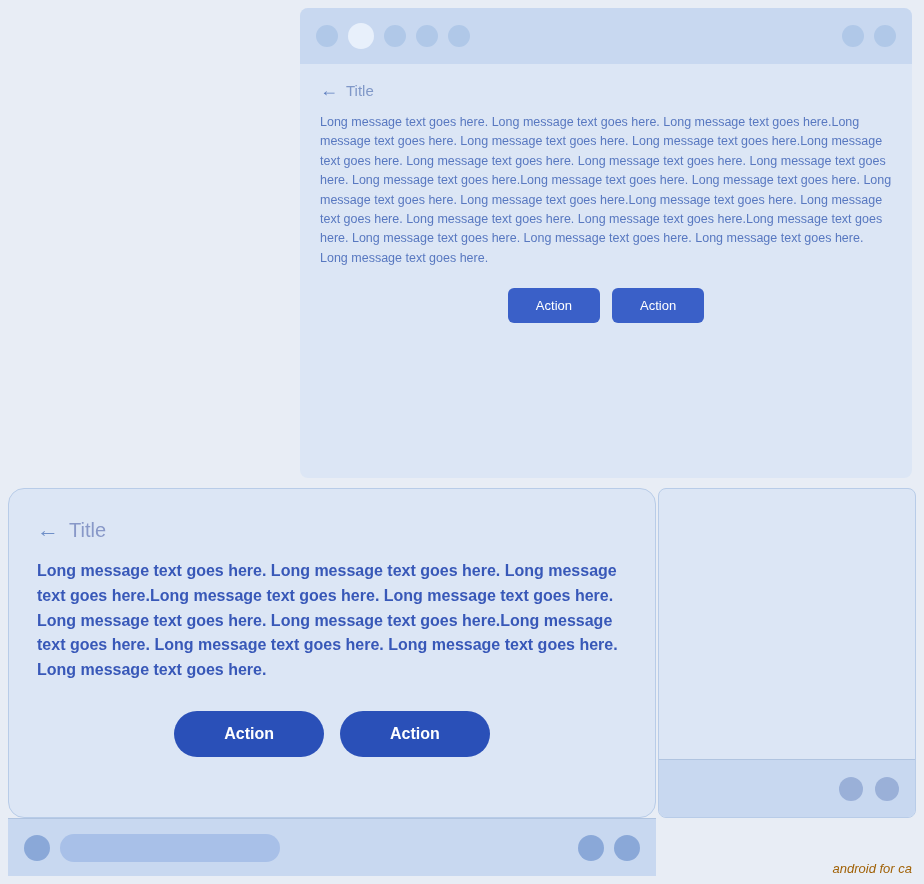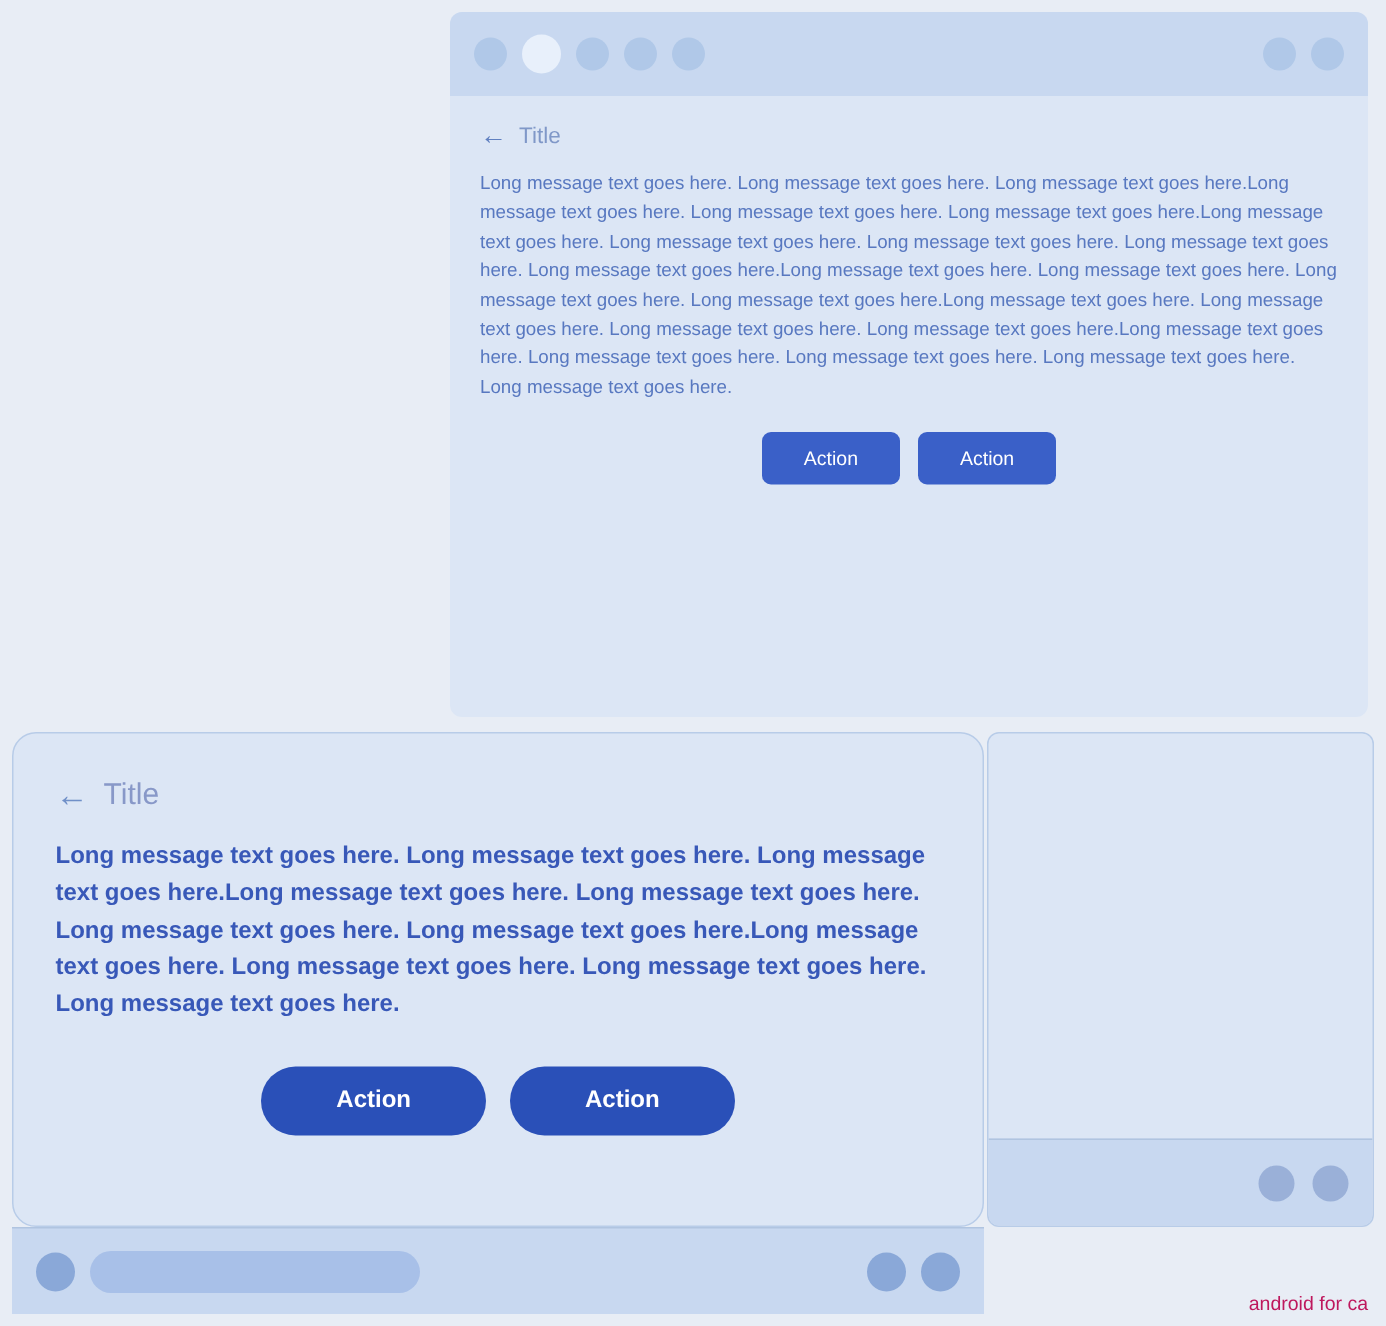--- a/index.html
+++ b/index.html
@@ -199,22 +199,23 @@
       padding: 0 16px;
       gap: 12px;
       border-top: 1px solid #b0c4e0;
     }
 
     
     .watermark {
       position: absolute;
       bottom: 8px;
       right: 12px;
-      color: #be185d;
+      color: #a16207;
       font-size: 13px;
+      font-style: italic;
     }
   </style>
 </head>
 <body>
 
 <div class="top-card">
   <div class="top-card-header">
     <div class="dot dot-sm" style="background:#b0c8e8;"></div>
     <div class="dot dot-md" style="background:#e8f0fb;"></div>
     <div class="dot dot-sm" style="background:#b0c8e8;"></div>

